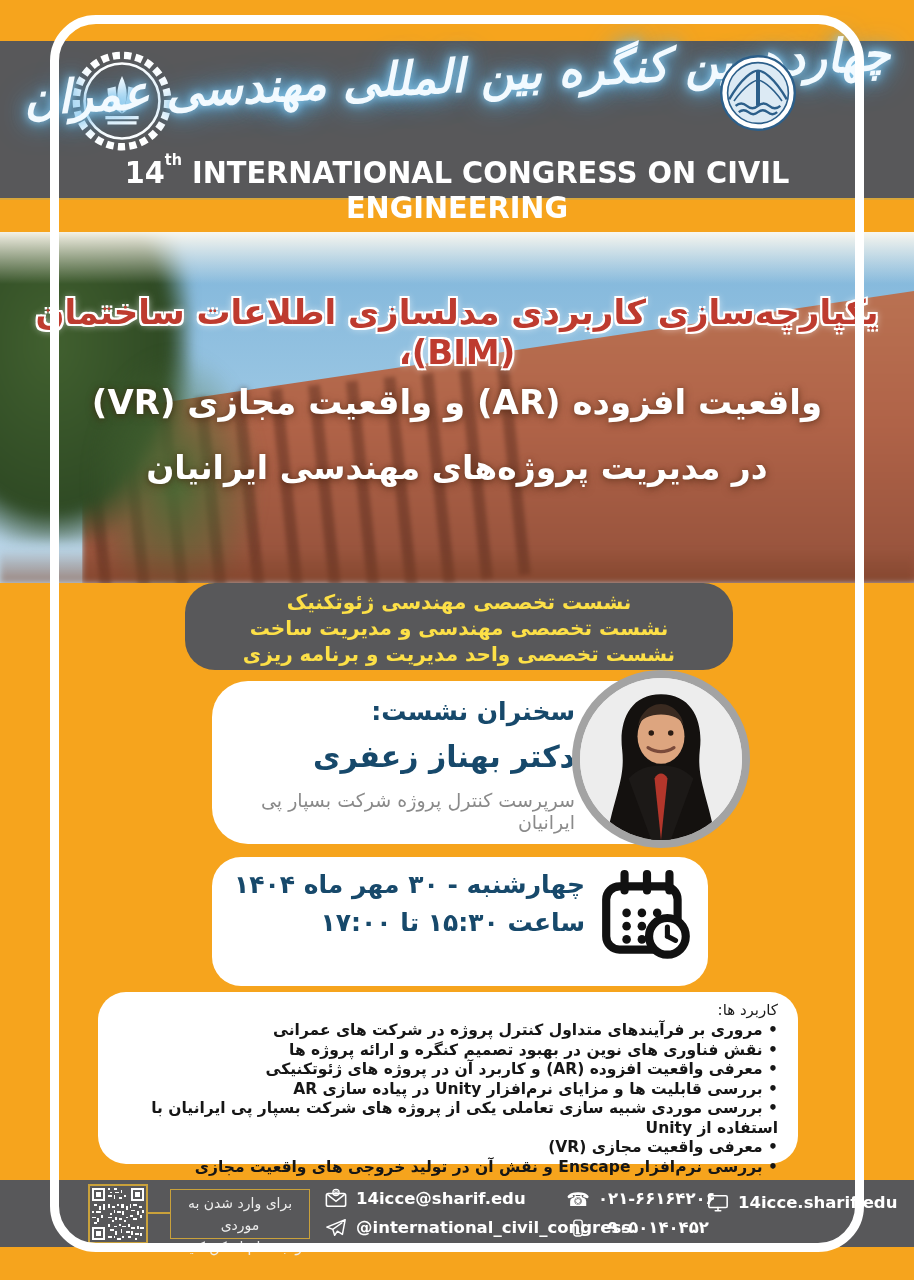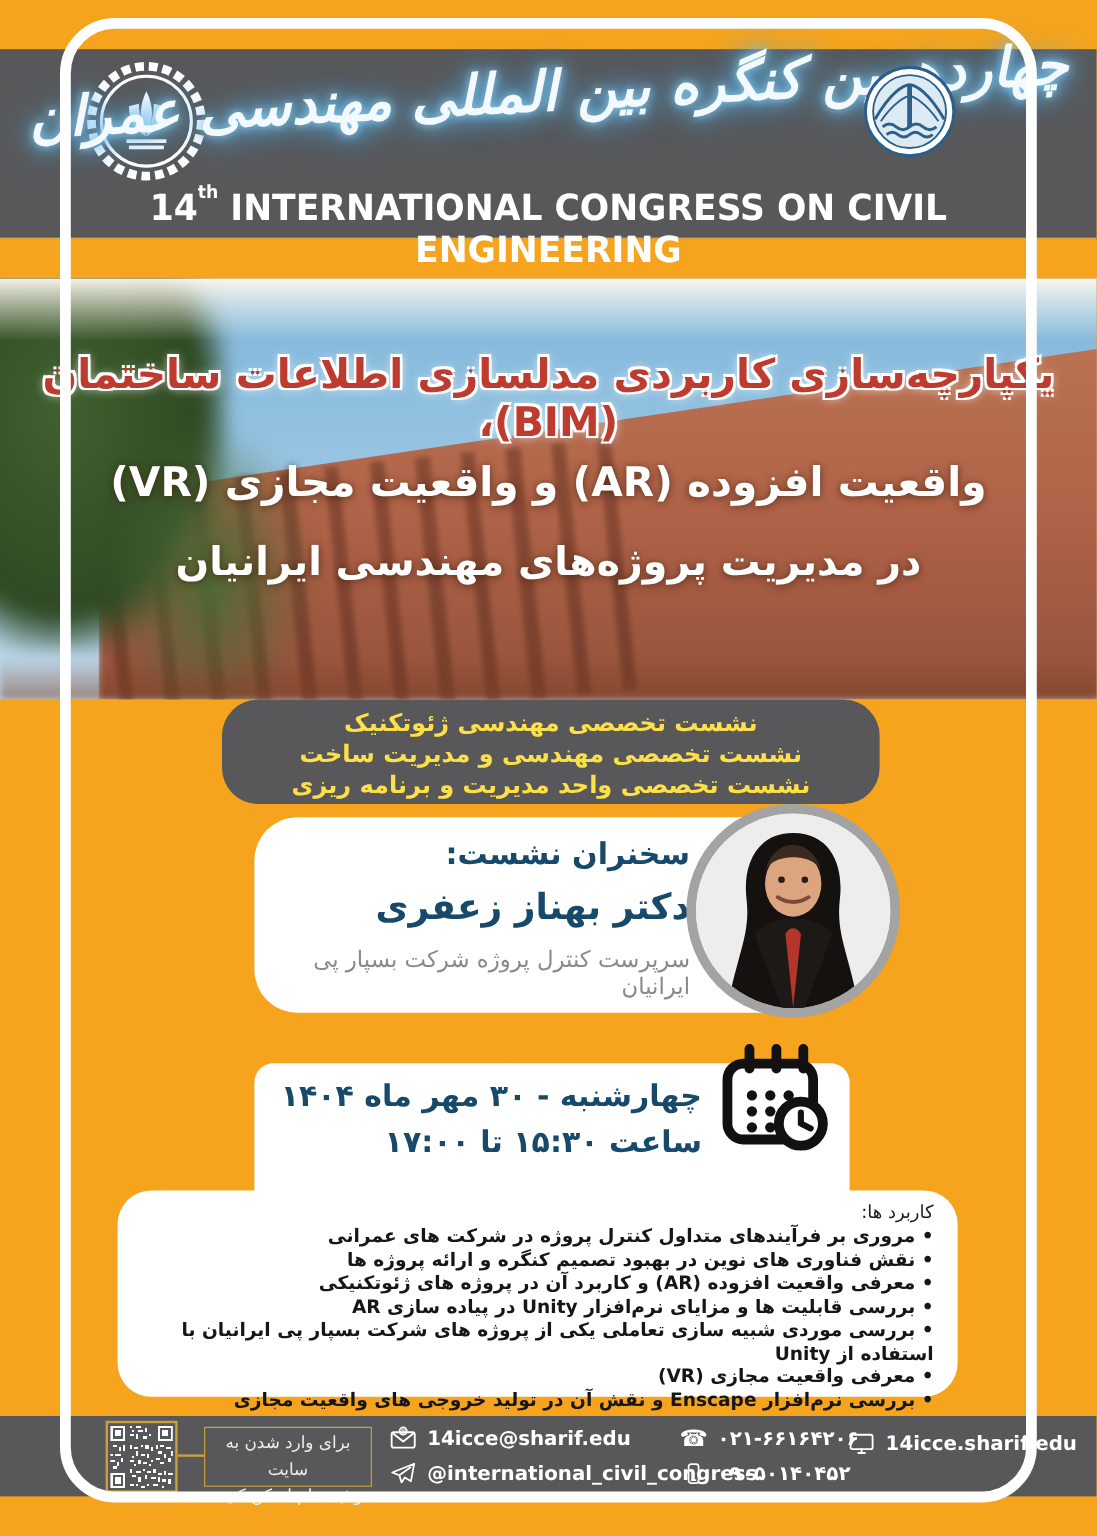--- a/index.html
+++ b/index.html
@@ -57,21 +57,21 @@
   
   .card{position:absolute;background:#fff;z-index:6;box-sizing:border-box;}
   .speaker-card{left:212px;top:681px;width:496px;height:163px;border-radius:36px;
                 direction:rtl;text-align:right;padding:16px 133px 0 18px;}
   .speaker-heading{color:#17496B;font-size:25px;font-weight:bold;margin-bottom:13px;}
   .speaker-name{color:#17496B;font-size:30px;font-weight:bold;margin-bottom:15px;}
   .speaker-role{color:#8A8A8A;font-size:19px;}
   .speaker-photo{position:absolute;left:572px;top:670px;width:178px;height:178px;border-radius:50%;
                  border:8px solid #A3A3A3;box-sizing:border-box;overflow:hidden;z-index:7;background:#E9E9E9;}
 
-  .schedule-card{left:212px;top:886px;width:496px;height:129px;border-radius:16px;
+  .schedule-card{left:212px;top:857px;width:496px;height:129px;border-radius:29px;
                  direction:rtl;text-align:right;padding:13px 123px 0 14px;}
   .schedule-date,.schedule-time{color:#17496B;font-size:25px;font-weight:bold;margin-bottom:9px;}
   .schedule-venue{color:#7A7A7A;font-size:21px;}
   .calendar-icon{position:absolute;left:596px;top:868px;width:102px;height:102px;z-index:8;}
 
   .topics-card{left:98px;top:992px;width:700px;height:172px;border-radius:28px;
                direction:rtl;text-align:right;padding:9px 20px 8px 14px;}
   .topics-heading{font-size:15px;color:#1b1b1b;margin-bottom:2px;}
   .topics-list{margin:0;padding:0;list-style:none;}
   .topics-list li{font-size:15.5px;font-weight:bold;color:#161616;line-height:19.5px;}
@@ -267,21 +267,21 @@
           <rect x="12" y="27" width="1" height="1"></rect>
           <rect x="14" y="28" width="2" height="1"></rect>
         <rect x="17" y="27" width="1" height="1"></rect>
           <rect x="20" y="27" width="2" height="1"></rect>
           <rect x="24" y="28" width="1" height="1"></rect>
       </g>
     </svg>
   </div>
   <div class="qr-connector"></div>
   <div class="qr-caption">
-    <div>برای وارد شدن به سایت</div>
+    <div>برای وارد شدن به موردی</div>
     <div>و ثبت نام اسکن کنید.</div>
   </div>
 
   <div class="contact-col" style="left:324px;top:1184px;">
     <div class="contact-row">
       <span class="cicon">
         <svg viewBox="0 0 24 24" width="22" height="22">
             <rect x="1.5" y="6" width="21" height="14" rx="2" fill="none" stroke="#fff" stroke-width="1.7"></rect>
             <path d="M2.5 7 L12 14.5 L21.5 7" fill="none" stroke="#fff" stroke-width="1.7"></path>
             <circle cx="12" cy="5" r="3.4" fill="none" stroke="#fff" stroke-width="1.4"></circle>

